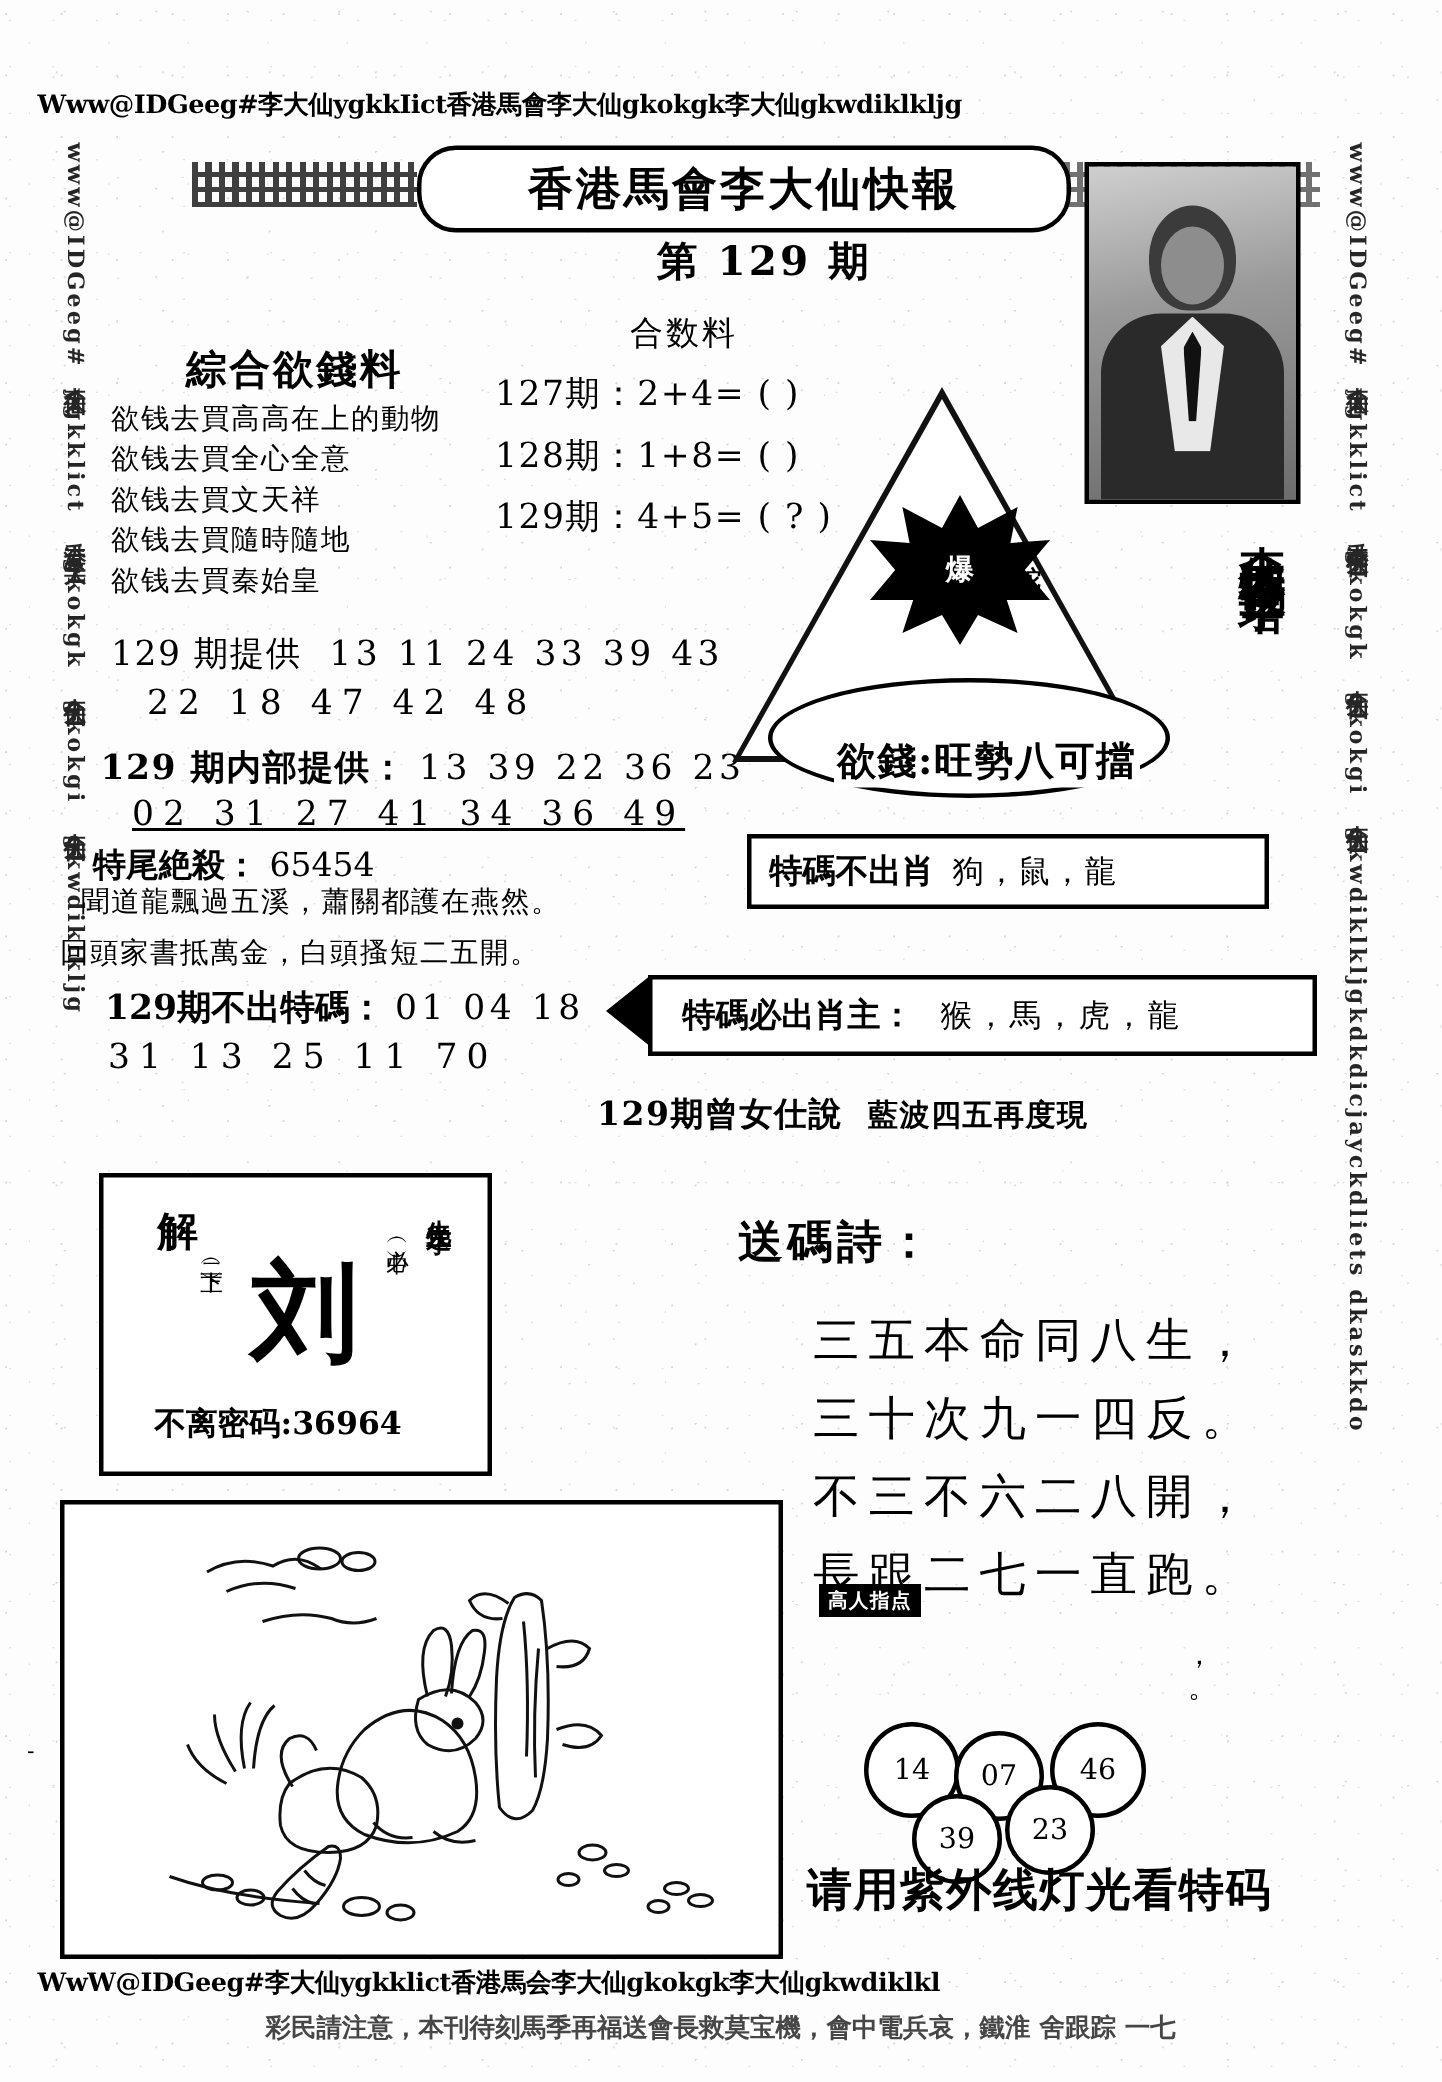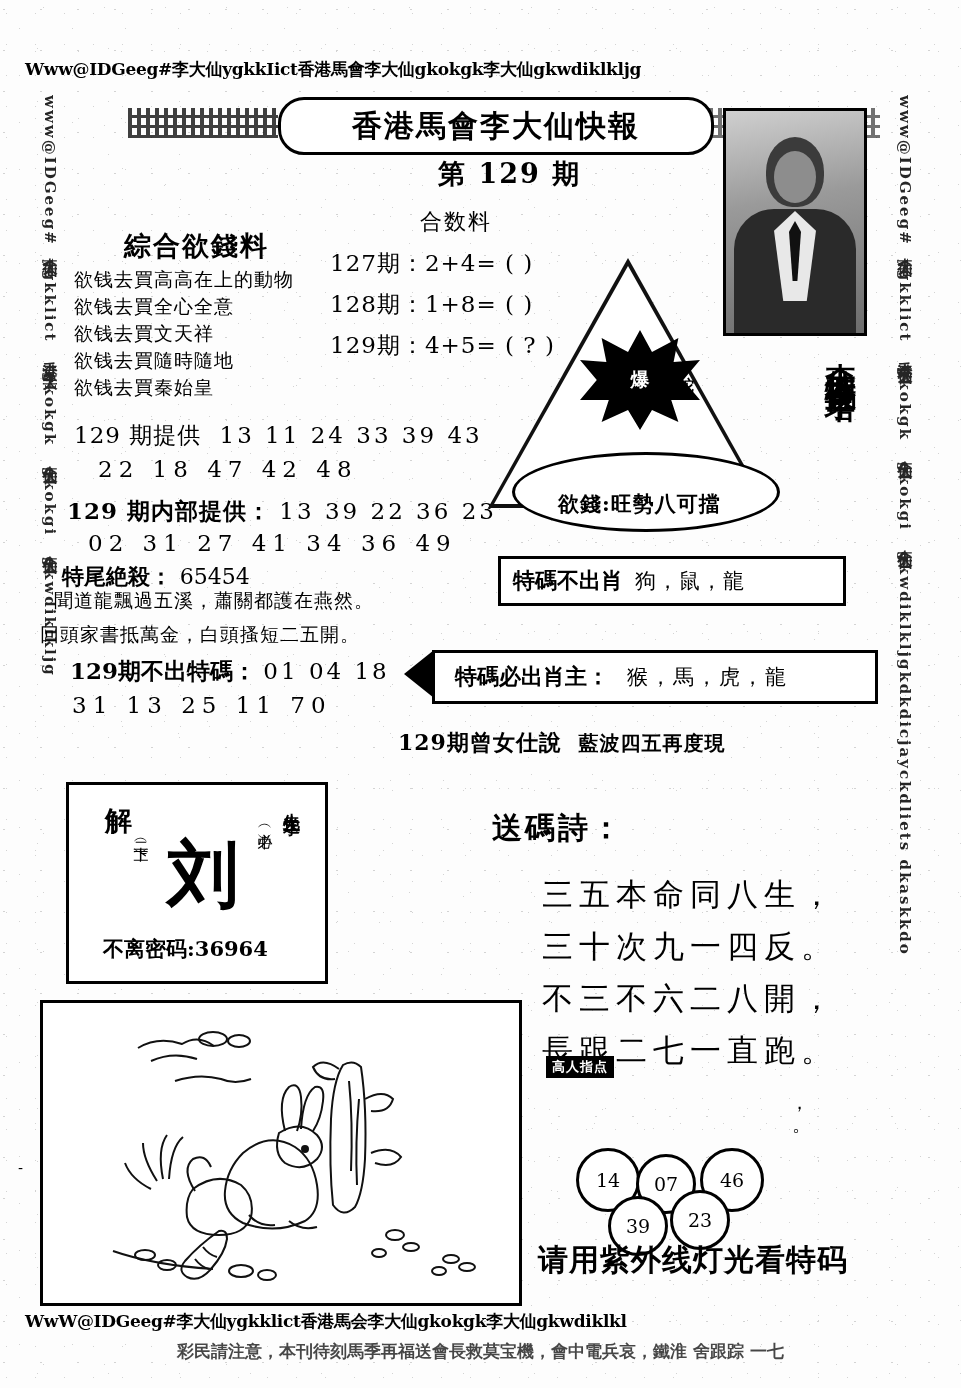--- a/index.html
+++ b/index.html
@@ -162,21 +162,21 @@
   }
 
   .supply-line {
     position:absolute;
     font-family:"DejaVu Serif","Liberation Serif",serif;
     font-size: 23px; letter-spacing: 1px;
   }
   #supply1 { left: 74px; top: 420px; }
   #supply1b { left: 98px; top: 456px; letter-spacing: 6px; }
   #supply2 { left: 67px; top: 496px; }
-  #supply2b { left: 88px; top: 530px; letter-spacing: 6px; }
+  #supply2b { left: 88px; top: 530px; letter-spacing: 6px; text-decoration: underline; }
 
   #tewei {
     position:absolute; left: 62px; top: 562px;
     font-family:"DejaVu Serif","Liberation Serif",serif;
     font-size: 22px; font-weight: bold;
   }
   #tewei .num { font-weight: normal; }
   .poem-l {
     position:absolute;
     font-family:"DejaVu Serif","Liberation Serif",serif;
@@ -233,21 +233,21 @@
   .ellipse-band {
     position:absolute; left: 512px; top: 452px;
     width: 262px; height: 74px;
     border: 3px solid #000;
     border-radius: 50%;
     background: #fff;
   }
   .qiqian {
     position:absolute; left: 556px; top: 490px;
     font-family:"DejaVu Serif","Liberation Serif",serif;
-    font-size: 21px; font-weight: bold; letter-spacing: 1px;
+    font-size: 26px; font-weight: bold; letter-spacing: 1px;
     background:#fff; padding: 0 2px;
   }
   .box-buchu {
     position:absolute; left: 498px; top: 556px;
     width: 330px; height: 44px;
     border: 3px solid #000;
     display:flex; align-items:center; padding-left: 12px;
     background:#fff;
   }
   .box-buchu .lbl {

